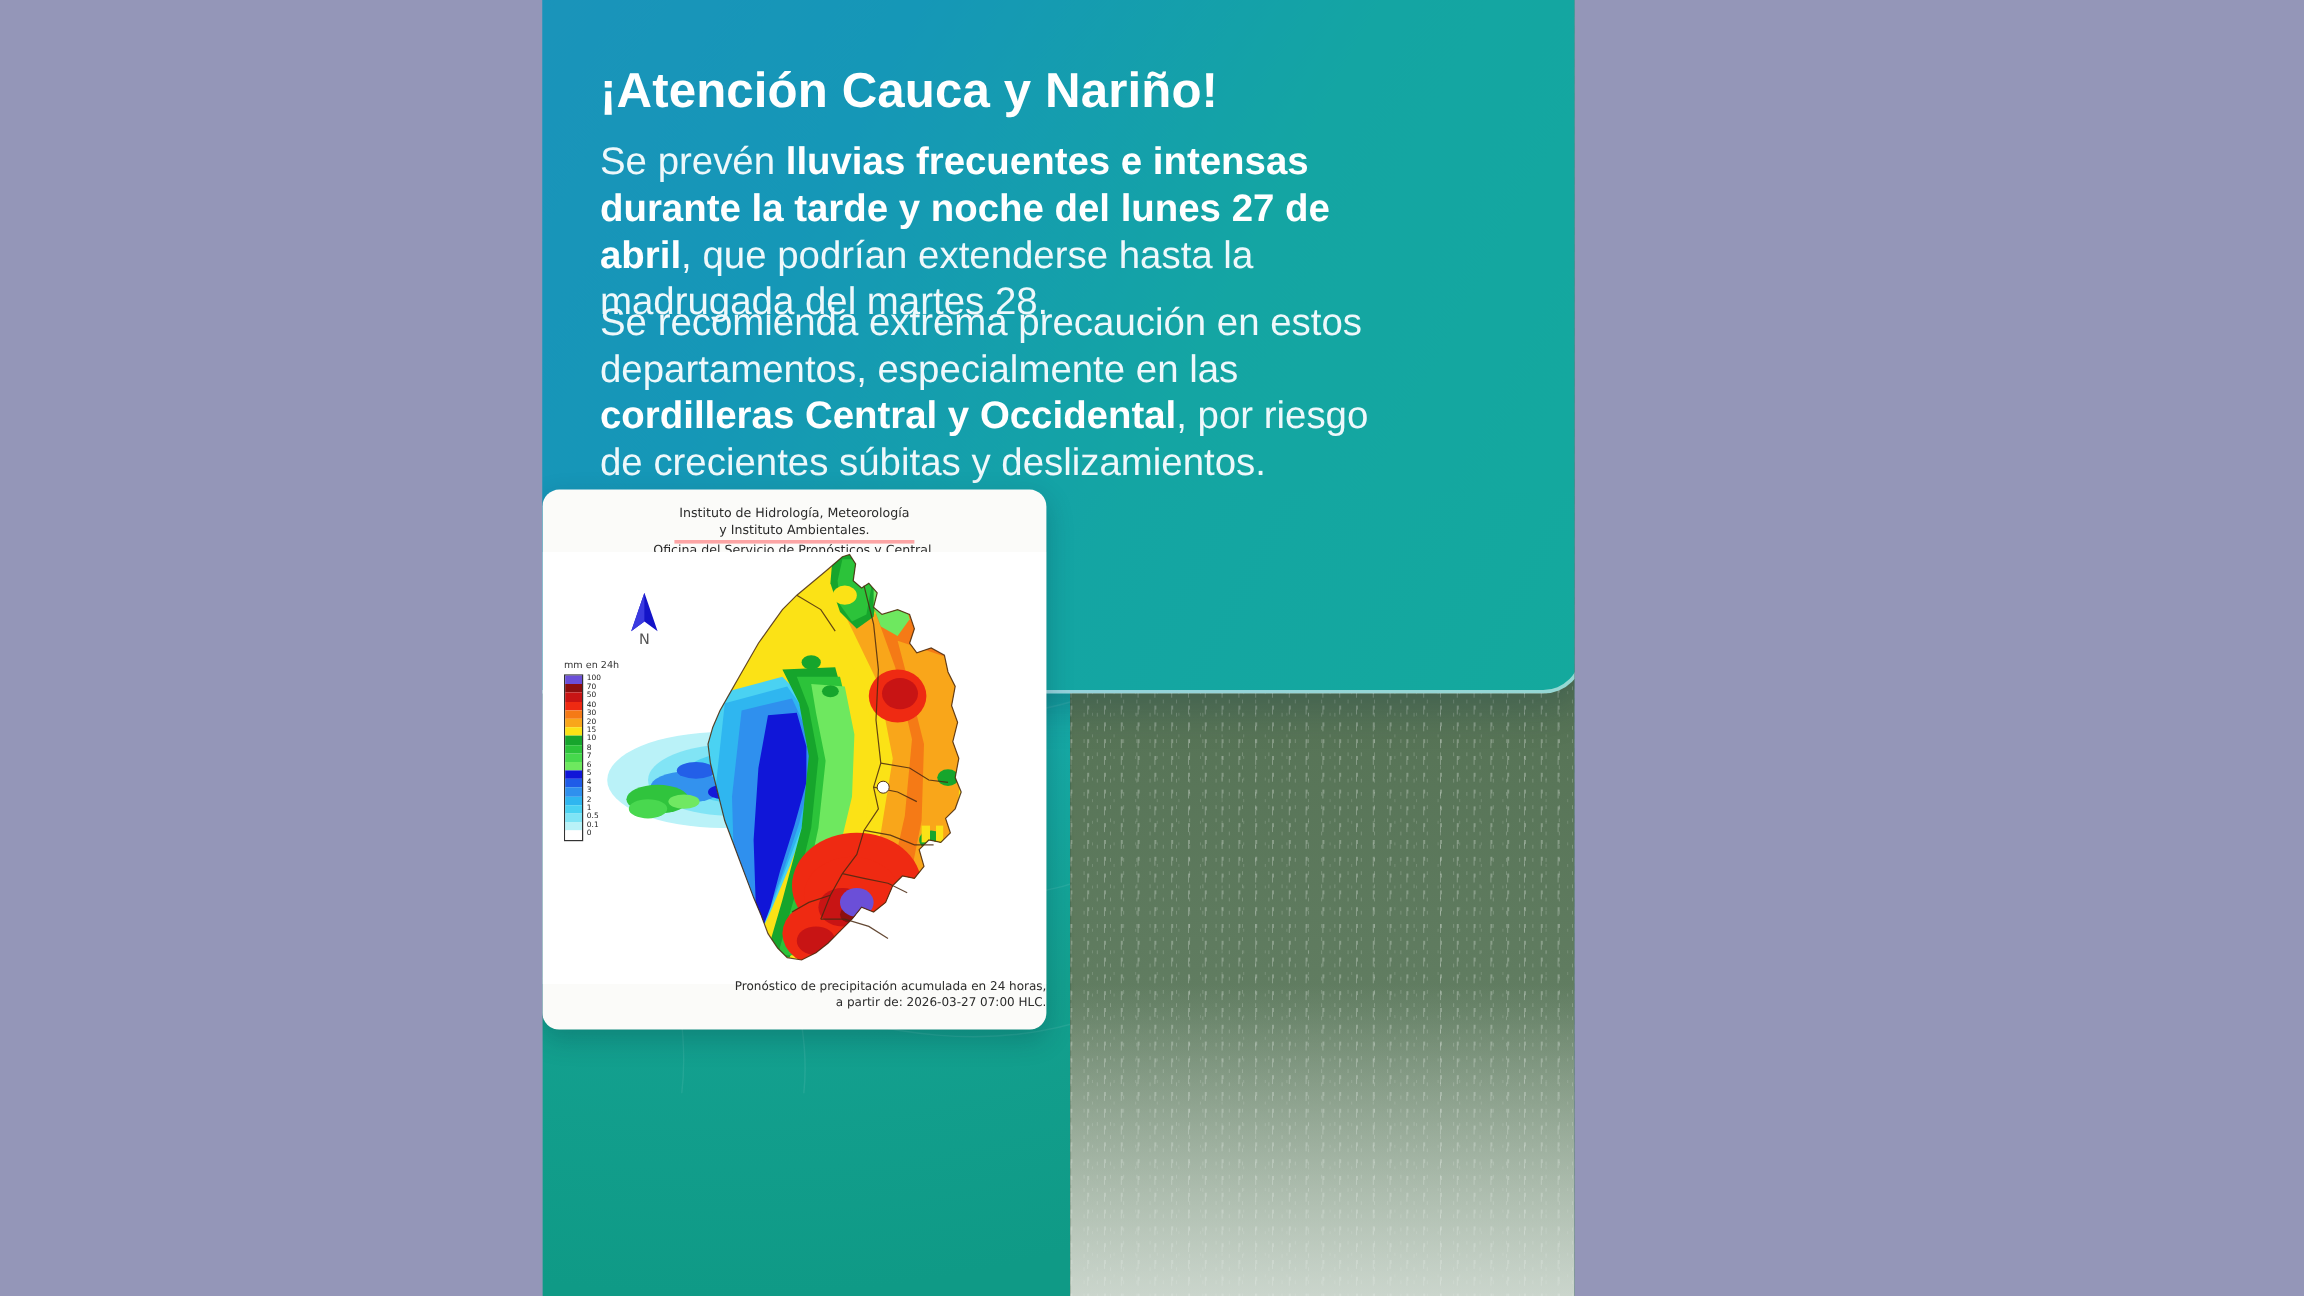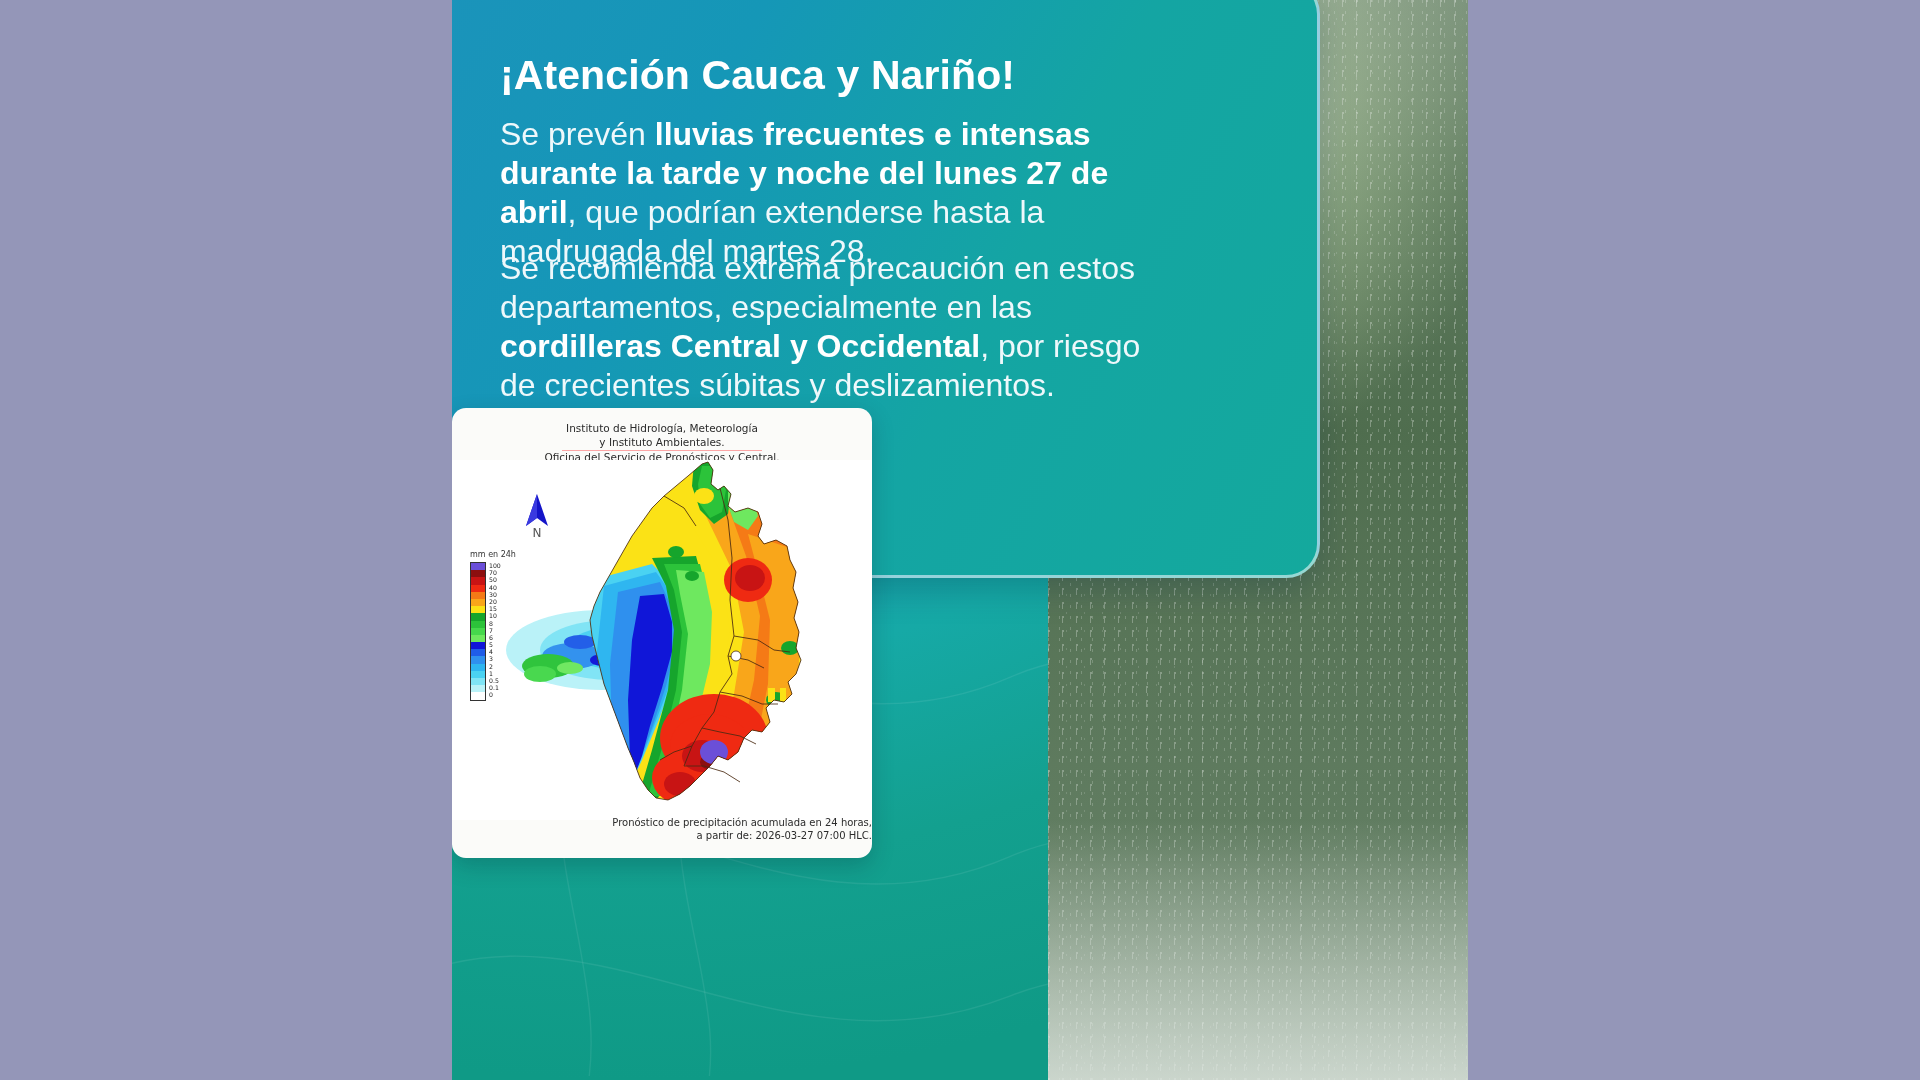--- a/index.html
+++ b/index.html
@@ -5,21 +5,21 @@
   html,body{margin:0;padding:0;}
   body{
     width:1920px;height:1080px;overflow:hidden;
     background:#9496b8;
     font-family:"Liberation Sans", sans-serif;
   }
   .stage{position:relative;width:1920px;height:1080px;}
 
   
   .artboard{
-    position:absolute;left:452px;top:0;width:1016px;height:1080px;
+    position:absolute;left:452px;top:0;width:860px;height:1080px;
     overflow:hidden;
   }
 
   
   .bg-teal{
     position:absolute;inset:0;
     background:
       radial-gradient(120% 90% at 18% 10%, #2aa6c9 0%, #1a91b8 28%, #16a9a6 58%, #13a08f 78%, #0f9a86 100%);
   }
   .bg-waves{
@@ -72,21 +72,21 @@
     background:#fbfbf9;border-radius:14px;
     box-shadow:0 8px 22px rgba(0,30,45,.22);
     overflow:hidden;
   }
   .ideam-head{
     position:absolute;left:0;right:0;top:14px;text-align:center;
     font-size:10.5px;line-height:13.5px;color:#2b2b2b;
     font-family:"DejaVu Sans", sans-serif;
   }
   .ideam-head .u{
-    display:inline-block;border-bottom:1px solid #fca5a5;padding:0 4px 1px 4px;
+    display:inline-block;border-bottom:3px solid #fca5a5;padding:0 4px 1px 4px;
   }
 
   .map-area{position:absolute;left:0;top:52px;width:420px;height:360px;}
 
   .compass{position:absolute;left:72px;top:84px;width:26px;height:40px;}
   .compass-n{
     position:absolute;left:72px;top:118px;width:26px;text-align:center;
     font-size:12px;color:#555;font-family:"DejaVu Sans", sans-serif;
   }
 

